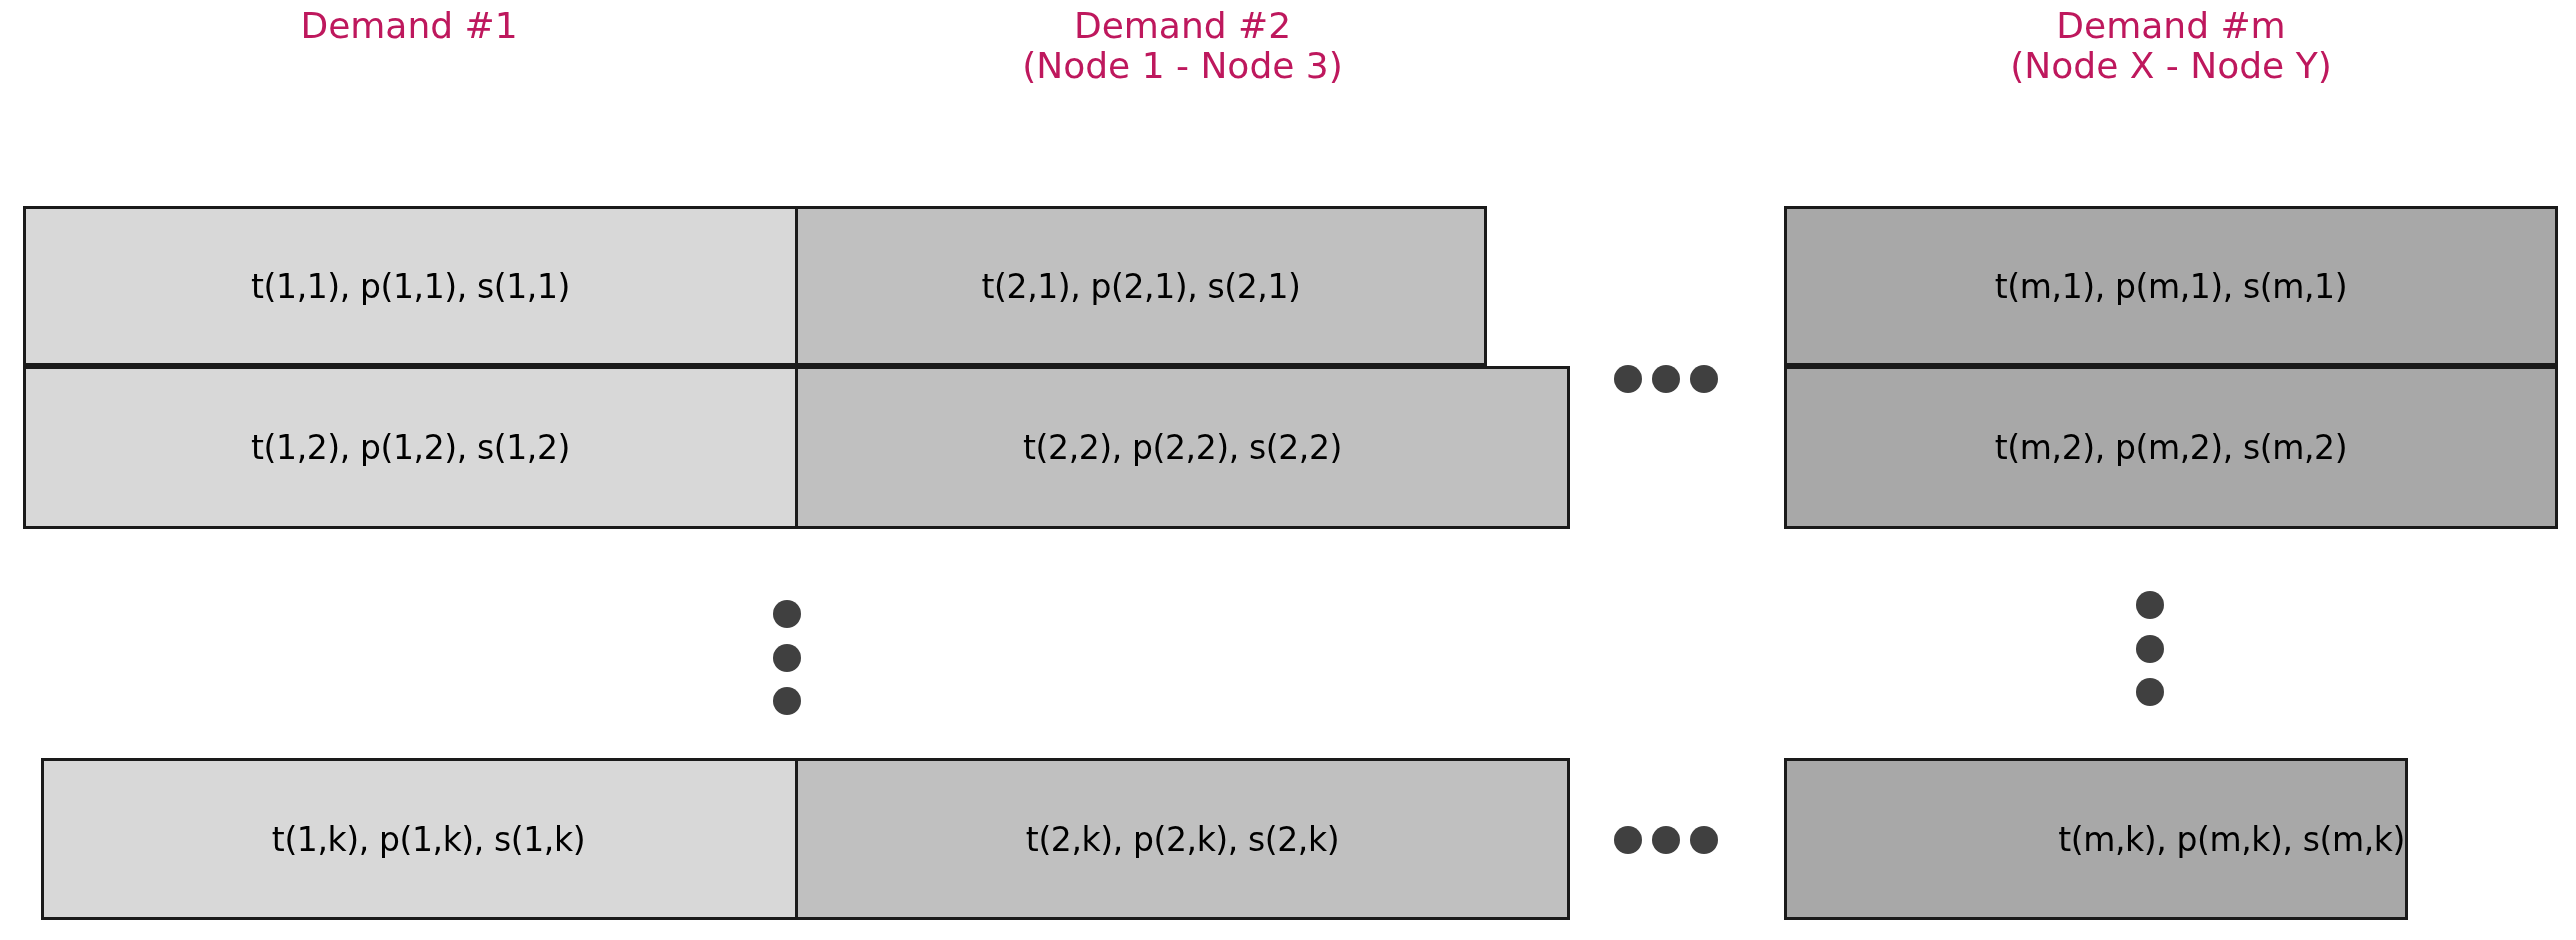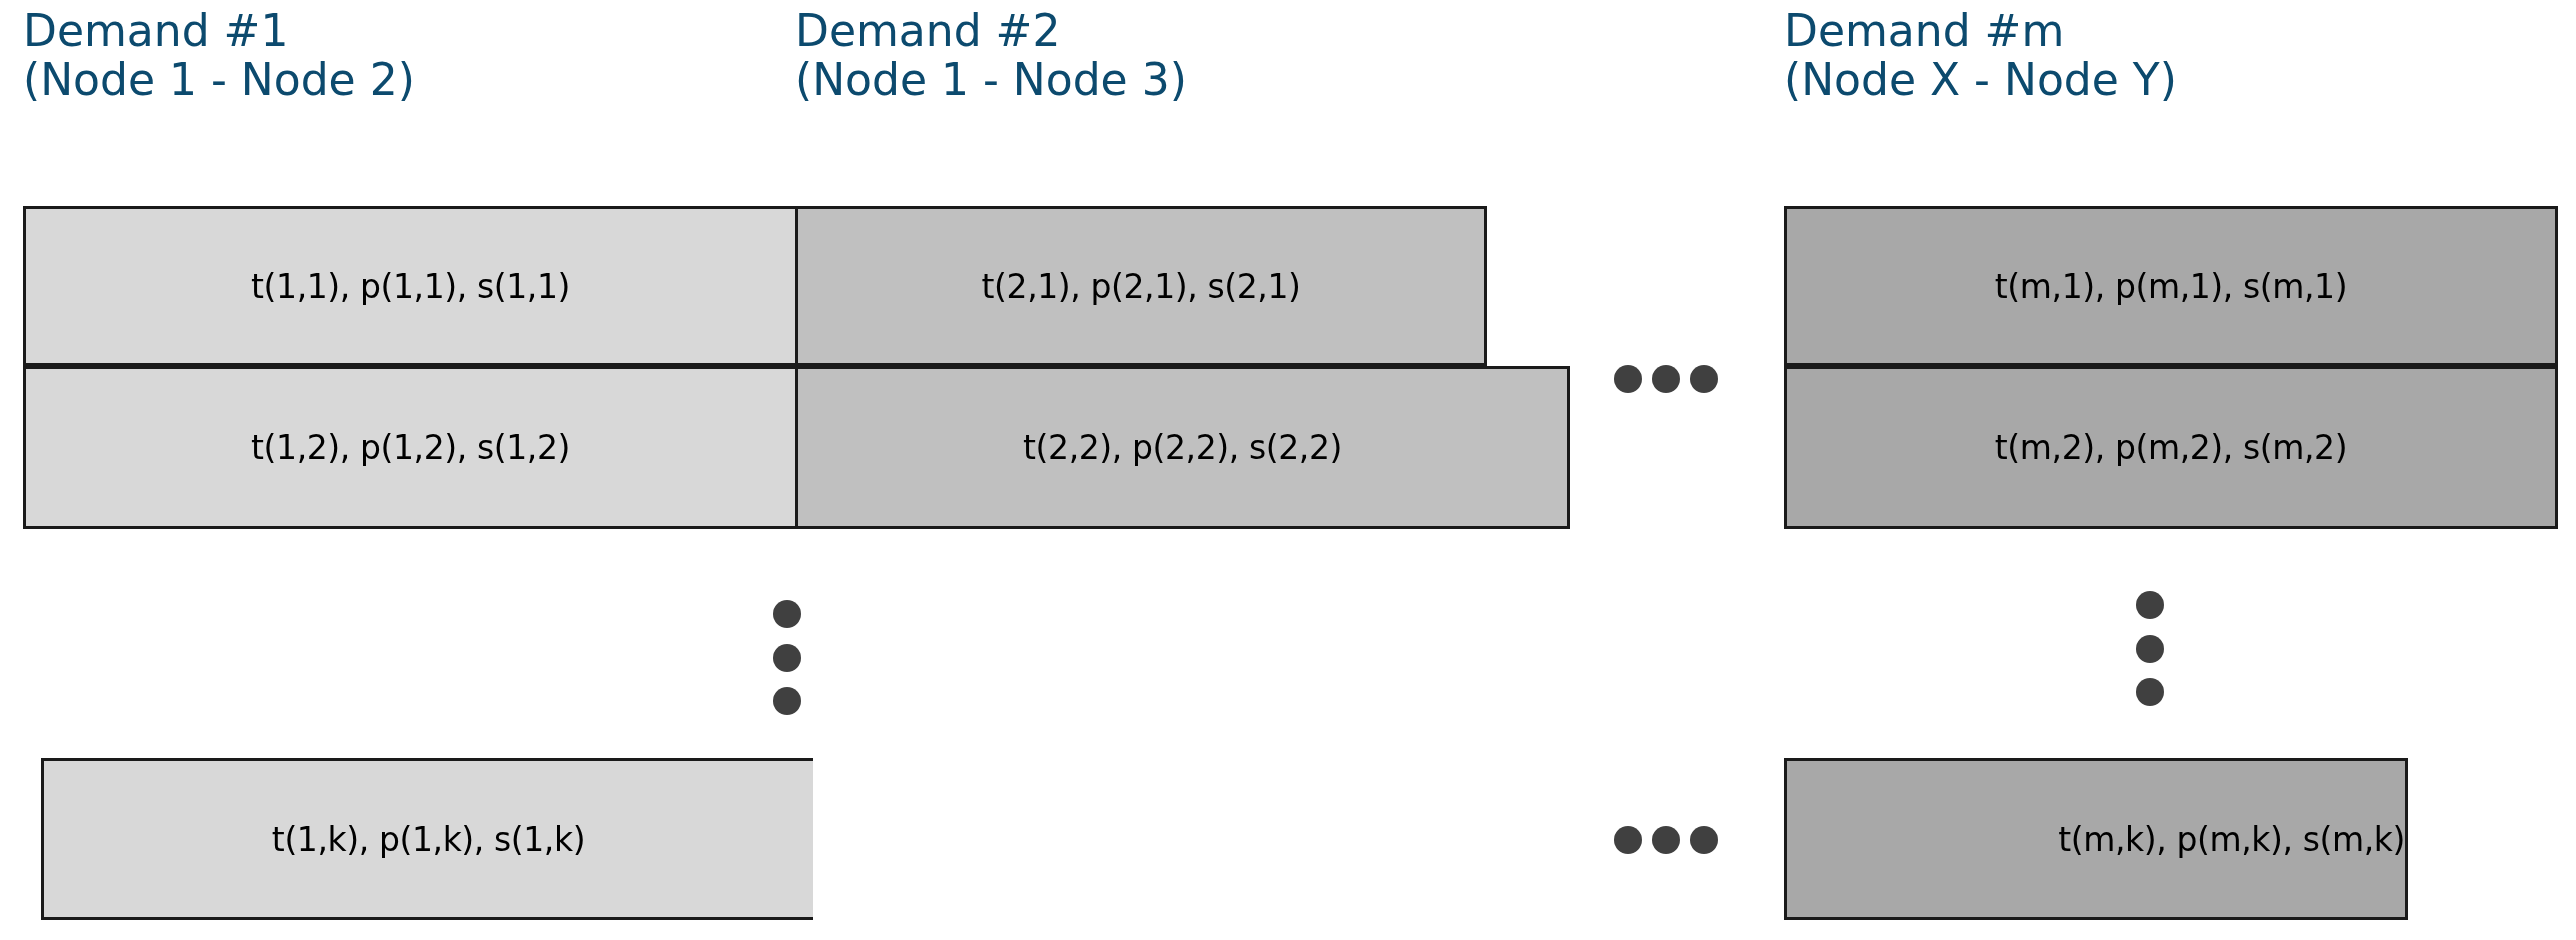--- a/index.html
+++ b/index.html
@@ -15,24 +15,24 @@
     position: relative;
     width: 2576px;
     height: 941px;
     background: #ffffff;
     overflow: hidden;
   }
 
   
   .col-header {
     position: absolute;
-    text-align: left;
+    text-align: center;
     line-height: 1.12;
-    font-size: 44px;
-    color: #0c4a6e;
+    font-size: 36px;
+    color: #be185d;
     white-space: nowrap;
   }
   .col-header .hdr-line1 { display: block; }
   .col-header .hdr-line2 { display: block; }
 
   
   .cell {
     position: absolute;
     box-sizing: border-box;
     border: 3.5px solid #1a1a1a;
@@ -73,21 +73,20 @@
     background: #404040;
   }
 </style>
 </head>
 <body>
 
 <div id="canvas">
 
   <div class="col-header" style="left:23px; top:5.6px; width:772px;">
     <span class="hdr-line1">Demand #1</span>
-    <span class="hdr-line2">(Node 1 - Node 2)</span>
   </div>
 
   <div class="col-header" style="left:795px; top:5.6px; width:775px;">
     <span class="hdr-line1">Demand #2</span>
     <span class="hdr-line2">(Node 1 - Node 3)</span>
   </div>
 
   <div class="col-header" style="left:1784px; top:5.6px; width:774px;">
     <span class="hdr-line1">Demand #m</span>
     <span class="hdr-line2">(Node X - Node Y)</span>
@@ -127,20 +126,23 @@
 
   <div class="vdots" style="left:2136px; top:591px;">
     <span class="dot"></span>
     <span class="dot"></span>
     <span class="dot"></span>
   </div>
 
   <div class="cell shade-a no-right" style="left:23px; top:758px; width:772px; height:162px;margin-left:18px;">
     <span>t(1,k), p(1,k), s(1,k)</span>
   </div>
+  <div class="cell shade-b" style="left:795px; top:758px; width:775px; height:162px;">
+    <span>t(2,k), p(2,k), s(2,k)</span>
+  </div>
   <div class="cell shade-c" style="left:1784px; top:758px; width:624px; height:162px;justify-content:flex-end;">
     <span>t(m,k), p(m,k), s(m,k)</span>
   </div>
 
   <div class="hdots" style="left:1614px; top:826px;">
     <span class="dot"></span>
     <span class="dot"></span>
     <span class="dot"></span>
   </div>
 

